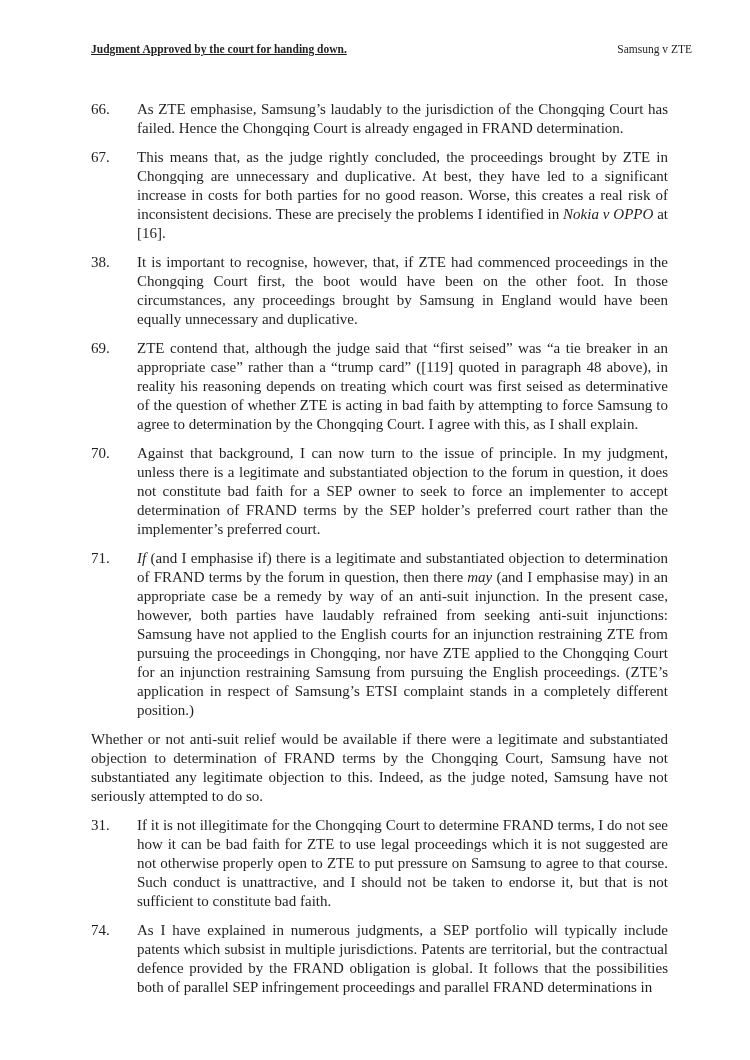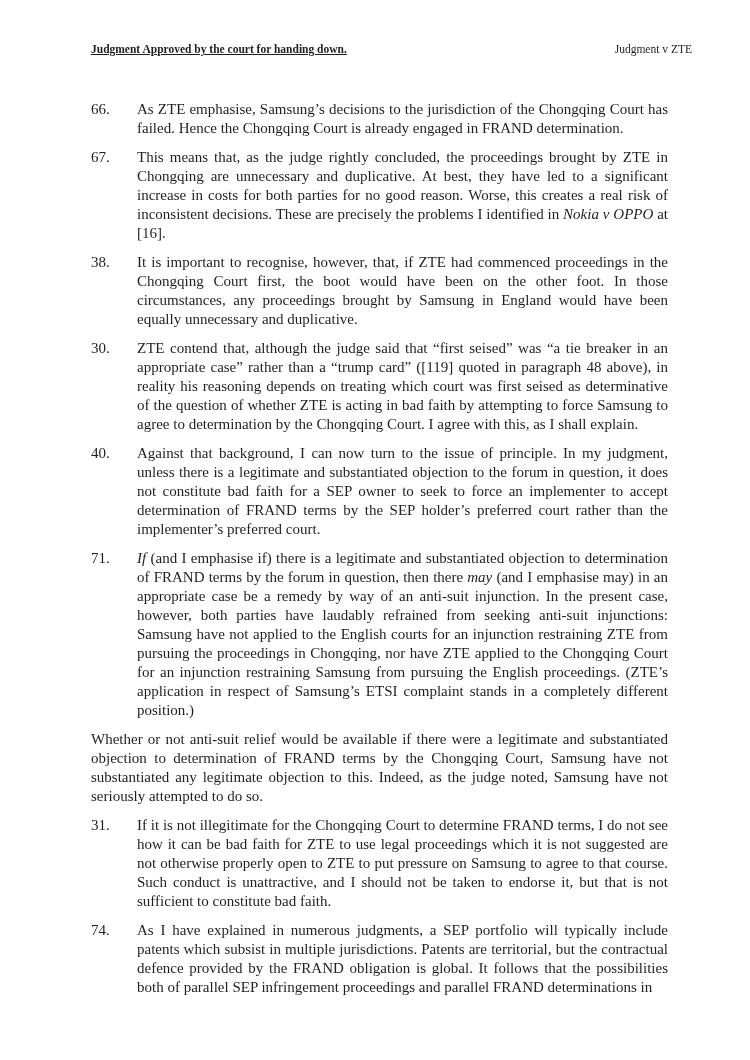--- a/index.html
+++ b/index.html
@@ -57,42 +57,42 @@
   .para-text em {
     font-style: italic;
   }
 </style>
 </head>
 <body>
 
 <div class="page">
   <header class="page-header">
     <span class="header-left">Judgment Approved by the court for handing down.</span>
-    <span class="header-right">Judgment v ZTE</span>
+    <span class="header-right">Samsung v ZTE</span>
   </header>
 
   <main class="doc-body" id="paras">
       <div class="para">
         <div class="para-num">66.</div>
-        <div class="para-text"><span>As ZTE emphasise, Samsung’s decisions to the jurisdiction of the Chongqing Court has failed. Hence the Chongqing Court is already engaged in FRAND determination.</span></div>
+        <div class="para-text"><span>As ZTE emphasise, Samsung’s laudably to the jurisdiction of the Chongqing Court has failed. Hence the Chongqing Court is already engaged in FRAND determination.</span></div>
       </div>
       <div class="para">
         <div class="para-num">67.</div>
         <div class="para-text"><span>This means that, as the judge rightly concluded, the proceedings brought by ZTE in Chongqing are unnecessary and duplicative. At best, they have led to a significant increase in costs for both parties for no good reason. Worse, this creates a real risk of inconsistent decisions. These are precisely the problems I identified in </span><em>Nokia v OPPO</em><span> at [16].</span></div>
       </div>
       <div class="para">
         <div class="para-num">38.</div>
         <div class="para-text"><span>It is important to recognise, however, that, if ZTE had commenced proceedings in the Chongqing Court first, the boot would have been on the other foot. In those circumstances, any proceedings brought by Samsung in England would have been equally unnecessary and duplicative.</span></div>
       </div>
       <div class="para">
-        <div class="para-num">30.</div>
+        <div class="para-num">69.</div>
         <div class="para-text"><span>ZTE contend that, although the judge said that “first seised” was “a tie breaker in an appropriate case” rather than a “trump card” ([119] quoted in paragraph 48 above), in reality his reasoning depends on treating which court was first seised as determinative of the question of whether ZTE is acting in bad faith by attempting to force Samsung to agree to determination by the Chongqing Court. I agree with this, as I shall explain.</span></div>
       </div>
       <div class="para">
-        <div class="para-num">40.</div>
+        <div class="para-num">70.</div>
         <div class="para-text"><span>Against that background, I can now turn to the issue of principle. In my judgment, unless there is a legitimate and substantiated objection to the forum in question, it does not constitute bad faith for a SEP owner to seek to force an implementer to accept determination of FRAND terms by the SEP holder’s preferred court rather than the implementer’s preferred court.</span></div>
       </div>
       <div class="para">
         <div class="para-num">71.</div>
         <div class="para-text"><em>If</em><span> (and I emphasise if) there is a legitimate and substantiated objection to determination of FRAND terms by the forum in question, then there </span><em>may</em><span> (and I emphasise may) in an appropriate case be a remedy by way of an anti-suit injunction. In the present case, however, both parties have laudably refrained from seeking anti-suit injunctions: Samsung have not applied to the English courts for an injunction restraining ZTE from pursuing the proceedings in Chongqing, nor have ZTE applied to the Chongqing Court for an injunction restraining Samsung from pursuing the English proceedings. (ZTE’s application in respect of Samsung’s ETSI complaint stands in a completely different position.)</span></div>
       </div>
       <div class="para">
         <div class="para-text"><span>Whether or not anti-suit relief would be available if there were a legitimate and substantiated objection to determination of FRAND terms by the Chongqing Court, Samsung have not substantiated any legitimate objection to this. Indeed, as the judge noted, Samsung have not seriously attempted to do so.</span></div>
       </div>
       <div class="para">

